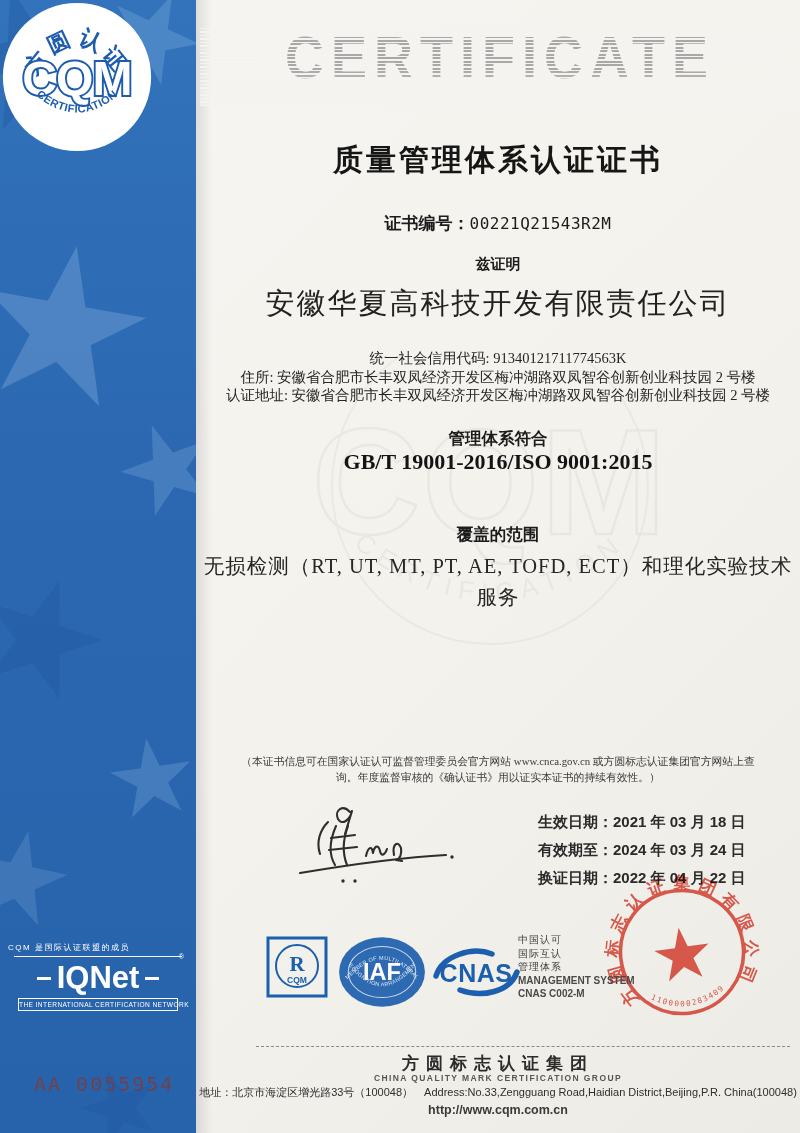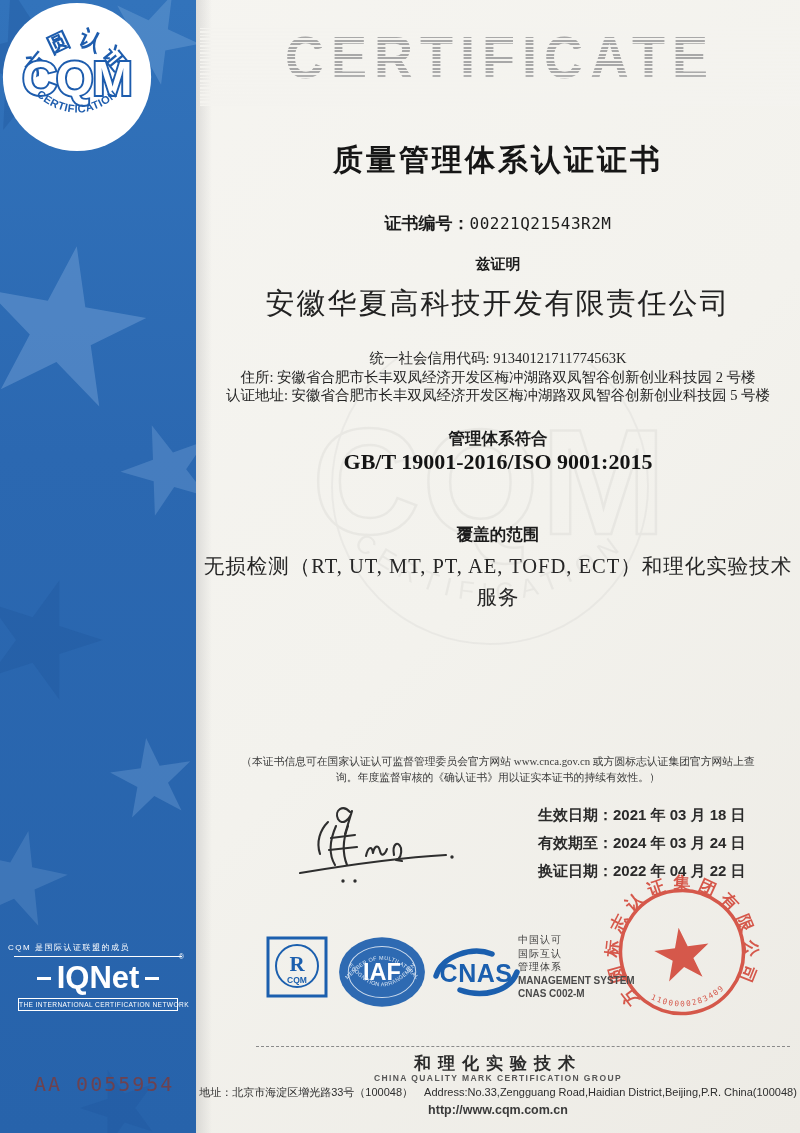--- a/index.html
+++ b/index.html
@@ -48,21 +48,21 @@
   #addr2{top:386px;font-size:14.5px;line-height:18.5px;}
   #addr2 span{display:inline-block;max-width:575px;}
   #std-head{top:428px;font-size:16.5px;font-weight:700;}
   #std-code{top:449px;font-size:22px;font-weight:700;font-family:"Liberation Serif",serif;color:#141414;}
   #scope-head{top:524px;font-size:16.5px;font-weight:700;}
   #scope{top:551px;font-size:20.5px;line-height:31px;letter-spacing:1px;}
   #disc{top:754px;font-size:10.8px;line-height:15.5px;color:#3a3a3a;}
   
   #signature{position:absolute;left:288px;top:798px;}
   #dates{position:absolute;left:538px;top:806px;font-size:15px;font-weight:700;color:#2a2a2a;}
-  .date-row{margin-bottom:9px;white-space:nowrap;}
+  .date-row{margin-bottom:9px;white-space:nowrap;margin-top:7px;}
   
   #stamp{position:absolute;left:600px;top:870px;transform:rotate(-8deg);opacity:.92;mix-blend-mode:multiply;}
   
   #rcqm{position:absolute;left:265px;top:935px;}
   #iaf{position:absolute;left:336px;top:934px;}
   #cnas{position:absolute;left:432px;top:948px;}
   #accred{position:absolute;left:518px;top:933px;font-size:10px;line-height:13.5px;color:#3f3f3f;letter-spacing:1px;}
   #accred .en{font-weight:700;letter-spacing:0;color:#4a4a4a;}
   
   #f-line{position:absolute;left:256px;top:1046px;width:534px;border-top:1px dashed #8a8a8a;}
@@ -145,21 +145,21 @@
     <span>证书编号：</span><span class="num">00221Q21543R2M</span>
   </div>
 
   <div class="c" id="certify">兹证明</div>
 
   <div class="c" id="company">安徽华夏高科技开发有限责任公司</div>
 
   <div class="c kai" id="credit">统一社会信用代码: 91340121711774563K</div>
   <div class="c kai" id="addr1">住所: 安徽省合肥市长丰双凤经济开发区梅冲湖路双凤智谷创新创业科技园 2 号楼</div>
   <div class="c kai" id="addr2">
-    <span>认证地址: 安徽省合肥市长丰双凤经济开发区梅冲湖路双凤智谷创新创业科技园 5 号楼</span>
+    <span>认证地址: 安徽省合肥市长丰双凤经济开发区梅冲湖路双凤智谷创新创业科技园 2 号楼</span>
   </div>
 
   <div class="c" id="std-head">管理体系符合</div>
   <div class="c" id="std-code">GB/T 19001-2016/ISO 9001:2015</div>
 
   <div class="c" id="scope-head">覆盖的范围</div>
   <div class="c kai" id="scope">
     <div>无损检测（RT, UT, MT, PT, AE, TOFD, ECT）和理化实验技术</div>
     <div>服务</div>
   </div>
@@ -244,18 +244,18 @@
 
   <div id="accred">
     <div>中国认可</div>
     <div>国际互认</div>
     <div>管理体系</div>
     <div class="en">MANAGEMENT SYSTEM</div>
     <div class="en">CNAS C002-M</div>
   </div>
 
   <div id="f-line"></div>
-  <div class="c" id="f-cn">和理化实验技术</div>
+  <div class="c" id="f-cn">方圆标志认证集团</div>
   <div class="c" id="f-en">CHINA QUALITY MARK CERTIFICATION GROUP</div>
   <div class="c" id="f-addr">地址：北京市海淀区增光路33号（100048）　Address:No.33,Zengguang Road,Haidian District,Beijing,P.R. China(100048)</div>
   <div class="c" id="f-url">http://www.cqm.com.cn</div>
 
 </div>
 
 </body></html>

